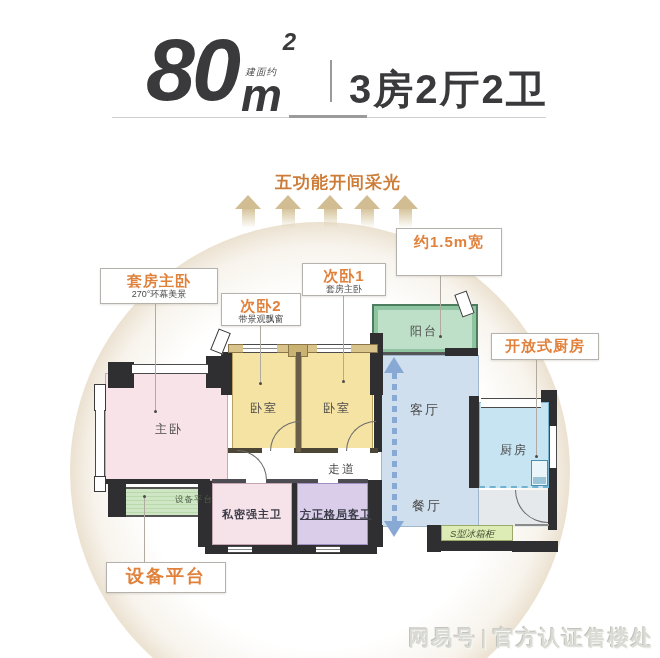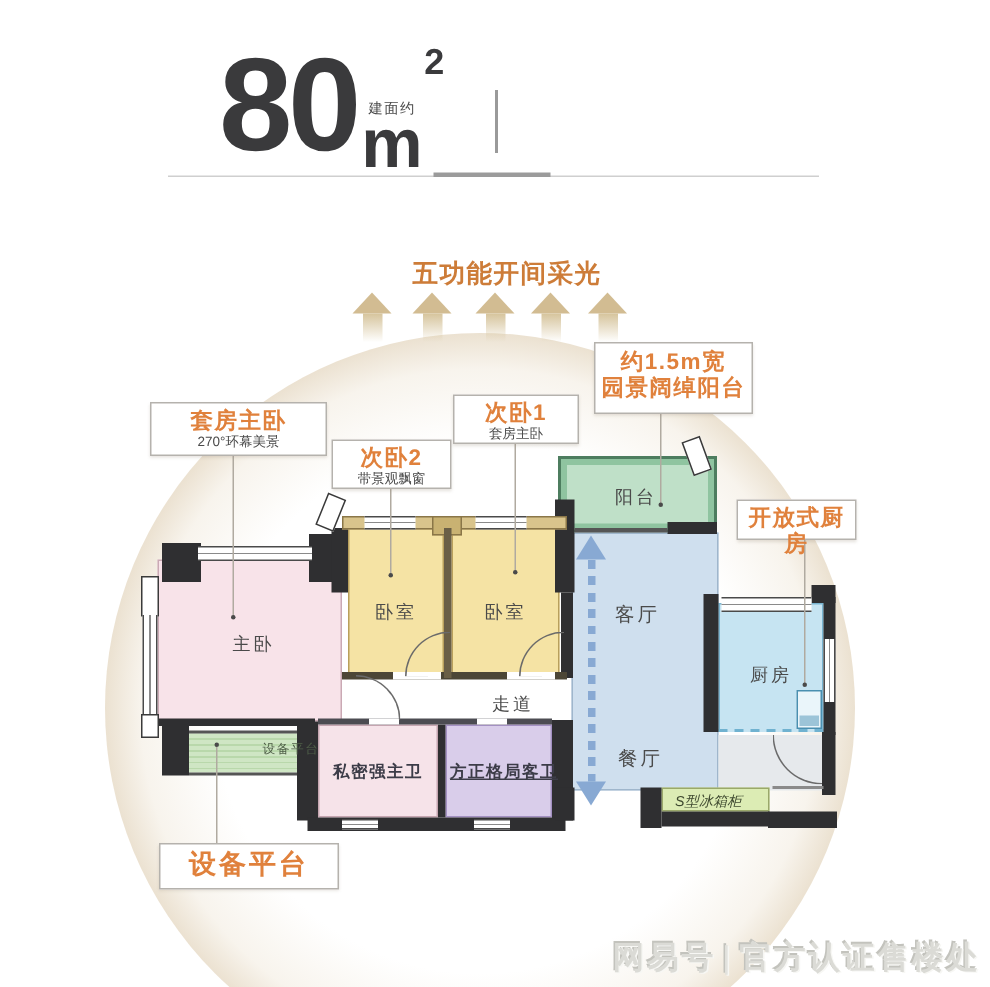--- a/index.html
+++ b/index.html
@@ -1,21 +1,21 @@
 <!DOCTYPE html>
 <html><head>
 <meta charset="utf-8">
 <style>
   html,body{margin:0;padding:0;background:#fff;}
   #canvas{
     position:relative;width:660px;height:658px;background:#ffffff;overflow:hidden;
     font-family:"Liberation Sans","DejaVu Sans",sans-serif;color:#3b3b3b;
   }
   
-  .area-group{position:absolute;left:146px;top:28px;display:flex;align-items:flex-end;}
+  .area-group{position:absolute;left:146px;top:28px;display:flex;align-items:flex-end;font-style:italic;}
   .area-num{font-size:88px;line-height:0.96;font-weight:bold;letter-spacing:-3px;color:#3a3a3c;}
   .unit-col{display:flex;flex-direction:column;align-items:center;margin-left:3px;}
   .area-prefix{font-size:9.5px;color:#4a4a4a;letter-spacing:1px;margin-bottom:0px;}
   .area-unit{font-size:46px;font-weight:bold;line-height:0.72;color:#3a3a3c;}
   .area-sq{font-size:24px;font-weight:bold;color:#3a3a3c;margin:0 0 38px 1px;align-self:flex-start;}
   .vdivider{position:absolute;left:330px;top:60px;width:2px;height:42px;background:#9a9a9a;}
   .layout-text{position:absolute;left:349px;top:62px;font-size:40px;font-weight:bold;letter-spacing:2px;color:#3a3a3c;}
   .hline{position:absolute;left:112px;top:117px;width:434px;height:1px;background:#cfcfcf;}
   .hline-dark{position:absolute;left:289px;top:115px;width:78px;height:3px;background:#9b9b9b;}
   
@@ -90,20 +90,21 @@
 
   <div class="area-group">
     <span class="area-num">80</span>
     <span class="unit-col">
       <span class="area-prefix">建面约</span>
       <span class="area-unit">m</span>
     </span>
     <span class="area-sq">2</span>
   </div>
   <div class="vdivider"></div>
+  <div class="layout-text">3房2厅2卫</div>
   <div class="hline"></div>
   <div class="hline-dark"></div>
 
   <div class="lighting-note">五功能开间采光</div>
   <div class="up-arrow" style="left:235px;top:195px;">
       <div class="head"></div>
       <div class="tail"></div>
     </div>
   <div class="up-arrow" style="left:275px;top:195px;">
       <div class="head"></div>
@@ -225,23 +226,22 @@
   <div class="callout" style="left:221px;top:293px;width:80px;height:33px;">
     <div class="t">次卧2</div>
     <div class="s">带景观飘窗</div>
   </div>
   <div class="callout" style="left:302px;top:263px;width:84px;height:33px;">
     <div class="t">次卧1</div>
     <div class="s">套房主卧</div>
   </div>
   <div class="callout" style="left:396px;top:228px;width:106px;height:48px;padding-top:4px;">
     <div class="t">约1.5m宽</div>
-    <div class="t">园景阔绰阳台</div>
-  </div>
-  <div class="callout" style="left:491px;top:333px;width:80px;height:27px;">
+  </div>
+  <div class="callout" style="left:491px;top:333px;width:108px;height:27px;">
     <div class="t">开放式厨房</div>
   </div>
   <div class="callout" style="left:106px;top:562px;width:120px;height:31px;">
     <div class="t big">设备平台</div>
   </div>
 
   <div class="watermark">
     <span>网易号</span><span class="sep">|</span><span>官方认证售楼处</span>
   </div>
 

